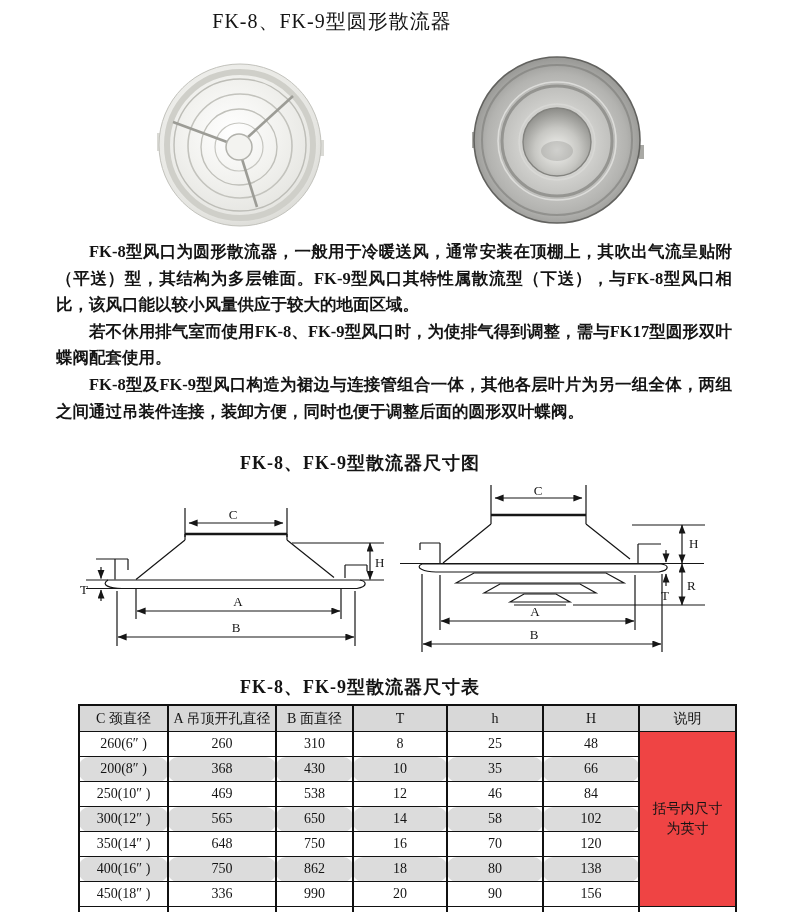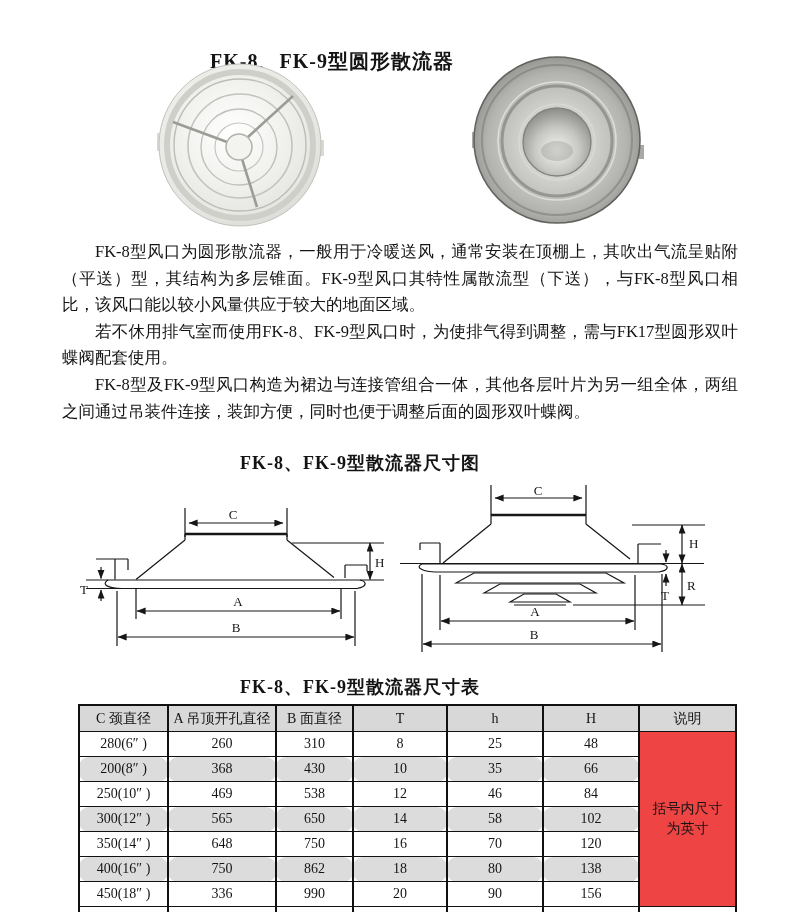--- a/index.html
+++ b/index.html
@@ -1,25 +1,25 @@
 <!DOCTYPE html>
 <html><head>
 <meta charset="utf-8">
 <style>
   html,body{margin:0;padding:0;}
   body{
     width:800px;height:912px;background:#ffffff;position:relative;overflow:hidden;
     font-family:"Liberation Serif","DejaVu Serif",serif;color:#141414;
   }
   .abs{position:absolute;}
-  #t1{top:8px;left:0;width:664px;text-align:center;font-size:20px;font-weight:bold;letter-spacing:1px;margin-top:40px;}
+  #t1{top:8px;left:0;width:664px;text-align:center;font-size:20px;font-weight:normal;letter-spacing:1px;}
   #photos{top:42px;left:0;width:800px;height:196px;}
   #photoL{position:absolute;left:157px;top:18px;}
   #photoR{position:absolute;left:472px;top:8px;}
-  #paras{top:239px;left:62px;width:676px;}
+  #paras{top:239px;left:56px;width:676px;font-weight:bold;}
   #paras p{margin:0;font-size:16.5px;line-height:26.6px;text-align:justify;text-indent:2em;}
   .sec-title{left:0;width:720px;text-align:center;font-size:18px;font-weight:bold;letter-spacing:1px;}
   #t2{top:451px;}
   #t3{top:675px;}
   #diagrams{top:482px;left:0;width:800px;height:190px;}
   #diagL{position:absolute;left:78px;top:0;}
   #diagR{position:absolute;left:398px;top:0;}
   .dline{stroke:#161616;stroke-width:1.2;fill:none;}
   .dthick{stroke:#161616;stroke-width:2.6;fill:none;}
   .dfill{stroke:#161616;stroke-width:1.2;fill:#ffffff;}
@@ -199,21 +199,21 @@
         <th>A 吊顶开孔直径</th>
         <th>B 面直径</th>
         <th>T</th>
         <th>h</th>
         <th>H</th>
         <th>说明</th>
       </tr>
     </thead>
   <tbody>
       <tr>
-        <td>280(6″ )</td>
+        <td>260(6″ )</td>
         <td>260</td>
         <td>310</td>
         <td>8</td>
         <td>25</td>
         <td>48</td>
         <td rowspan="7" class="note">括号内尺寸为英寸</td>
       </tr>
       <tr class="alt">
         <td>200(8″ )</td>
         <td>368</td>

